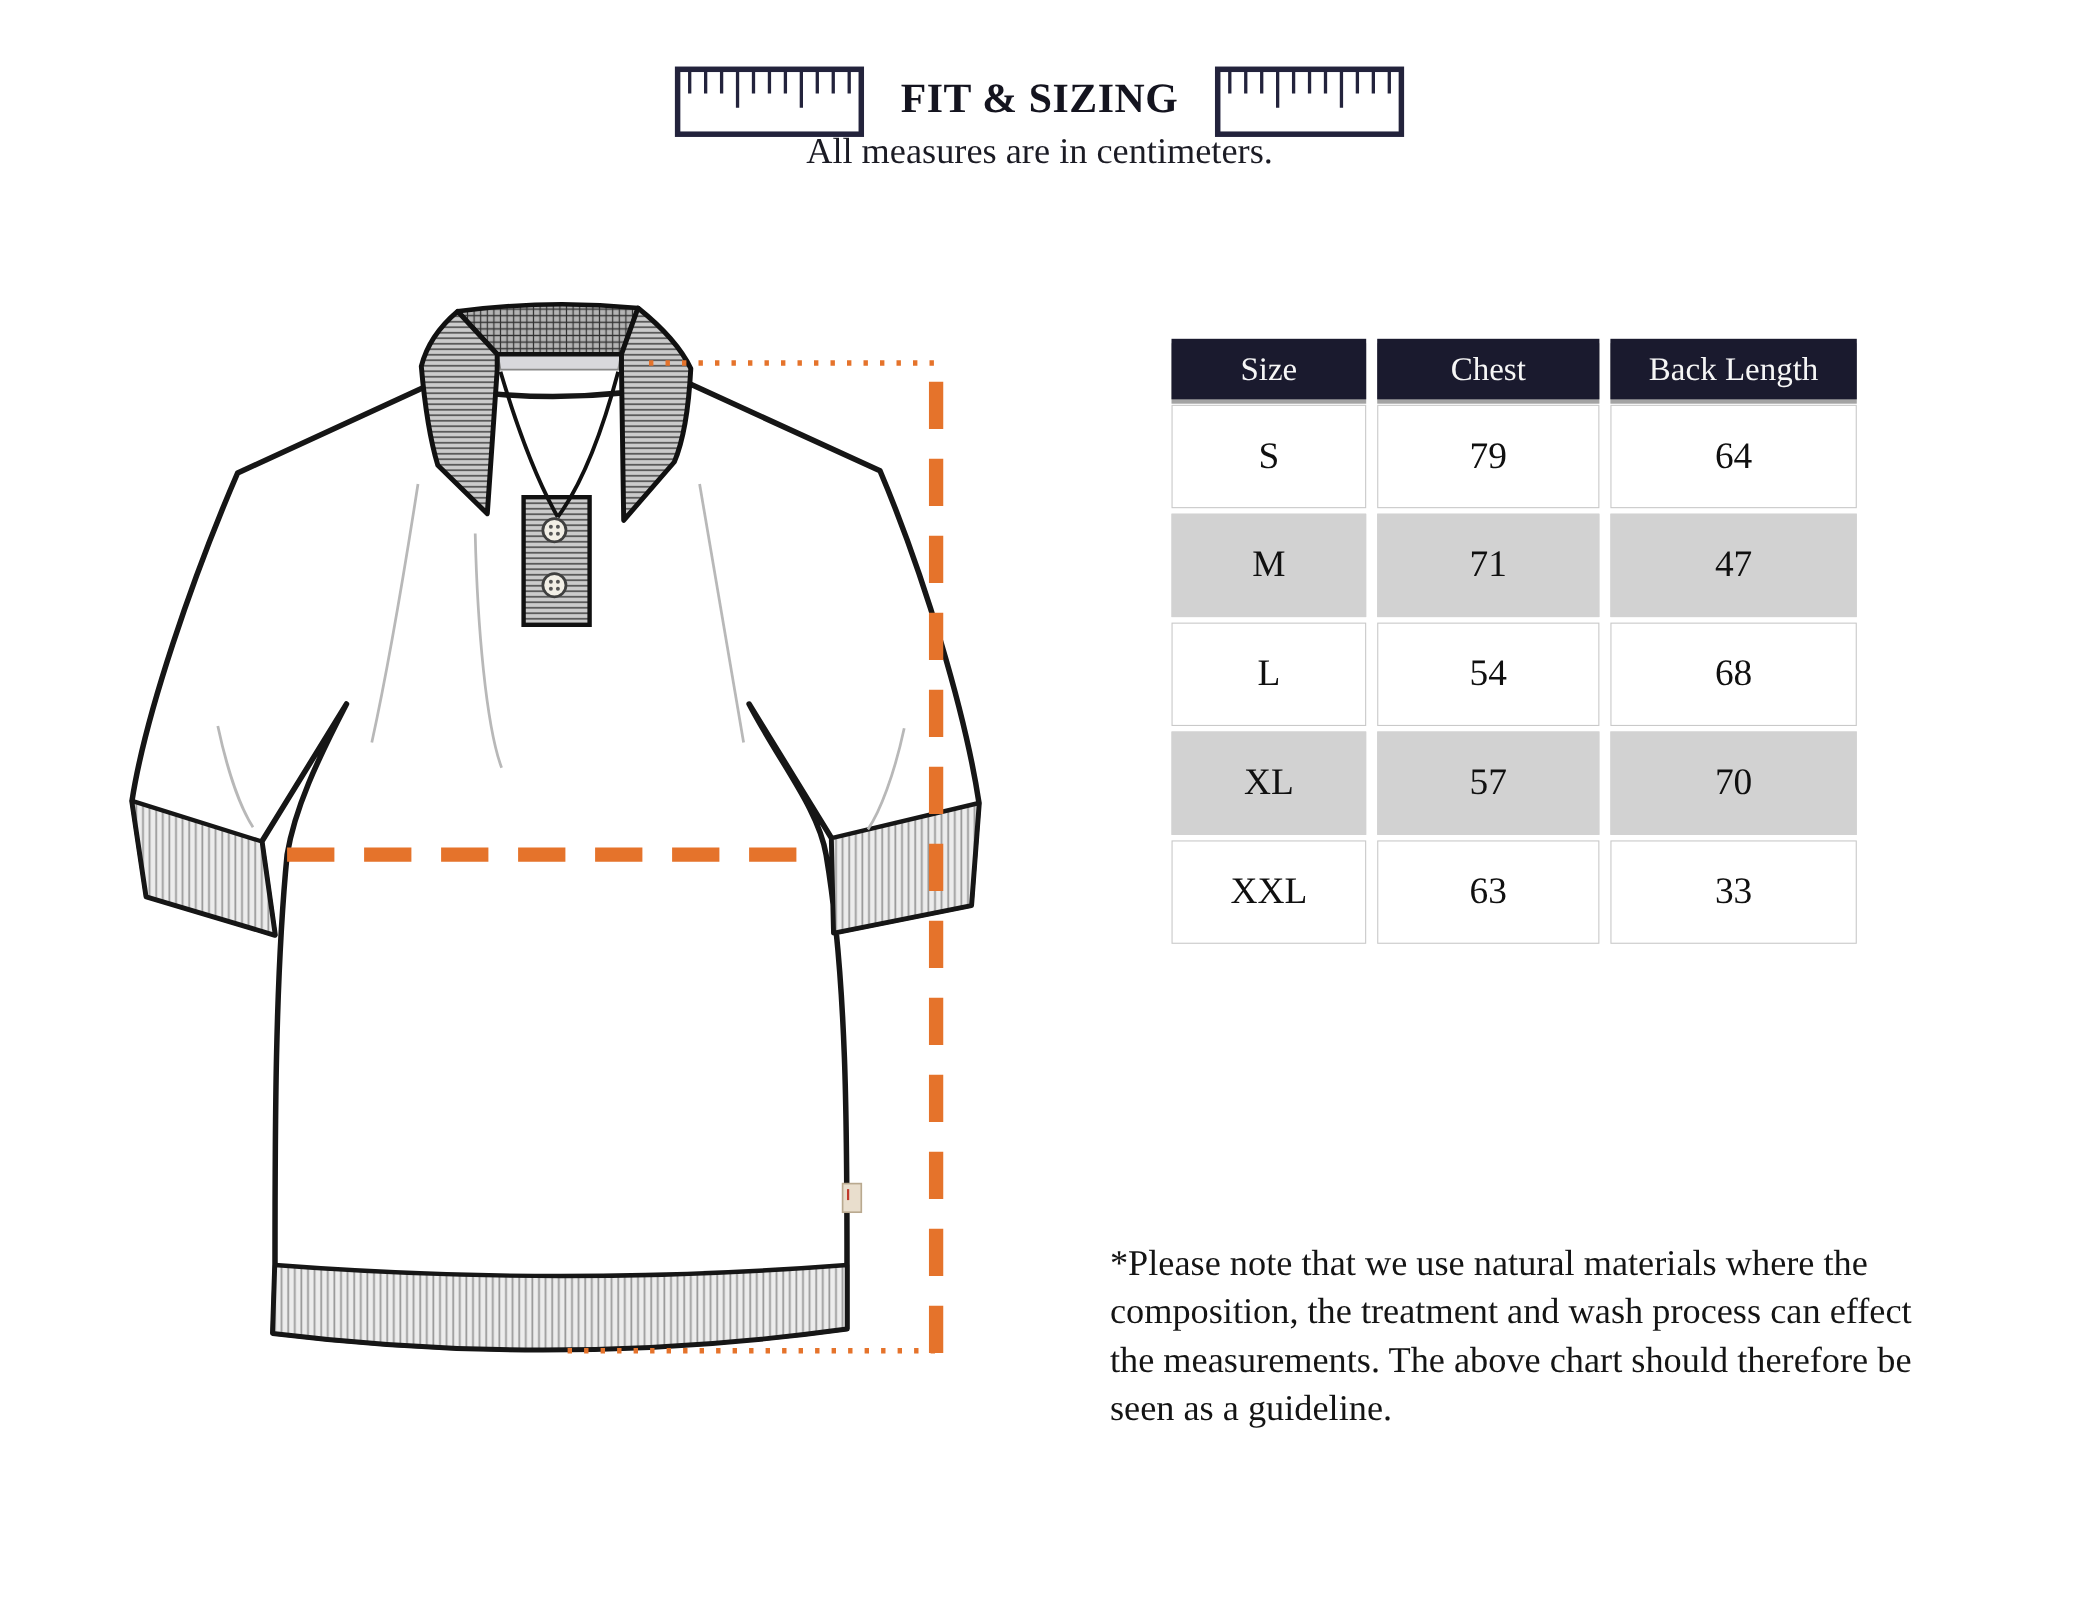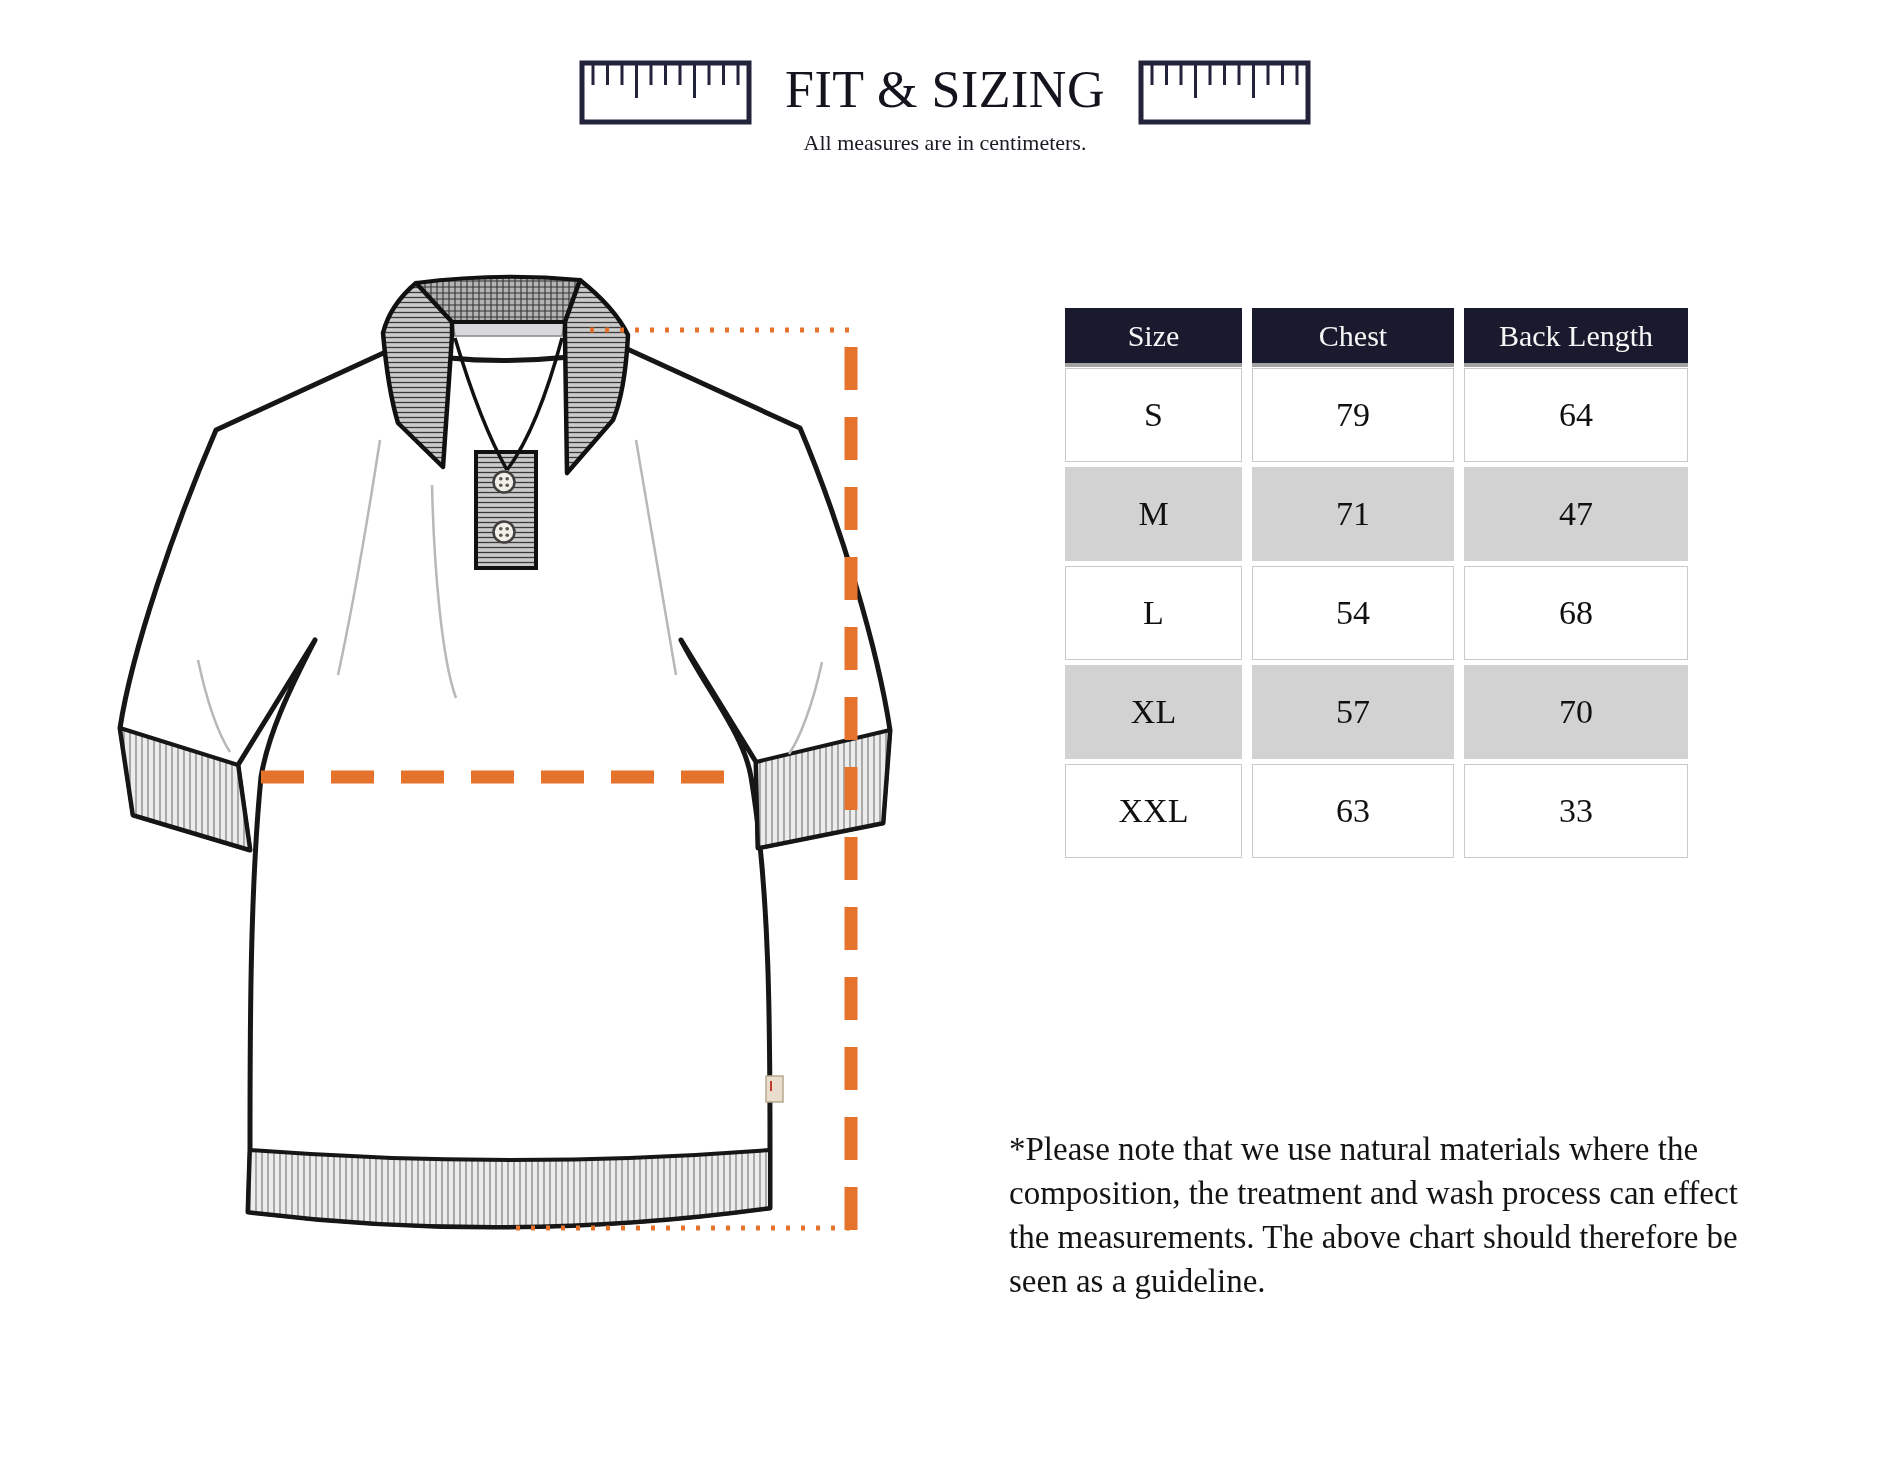--- a/index.html
+++ b/index.html
@@ -10,28 +10,28 @@
     overflow: hidden;
     font-family: "Liberation Serif", serif;
     color: #16161f;
   }
   
   .header-row {
     position: absolute; left: 0; top: 60px; width: 100%;
     display: flex; justify-content: center; align-items: center; gap: 33px;
   }
   .page-title {
-    font-size: 52px; font-weight: normal; letter-spacing: 0.5px;
+    font-size: 38px; font-weight: bold; letter-spacing: 0.5px;
     color: #14141f; line-height: 1; margin: 0; transform: translateY(-3px);
     white-space: nowrap;
   }
   .ruler { width: 173px; height: 65px; display: block; }
   .subtitle {
-    position: absolute; left: 0; top: 130px; width: 100%;
-    text-align: center; font-size: 22px; color: #1b1b24; margin: 0;
+    position: absolute; left: 0; top: 120px; width: 100%;
+    text-align: center; font-size: 33px; color: #1b1b24; margin: 0;
   }
   
   .shirt-svg { position: absolute; left: 80px; top: 230px; }
   
   .size-table {
     position: absolute; left: 1065px; top: 308px;
     display: grid;
     grid-template-columns: 177px 202px 224px;
     column-gap: 10px; row-gap: 5px;
     background: #ffffff;

